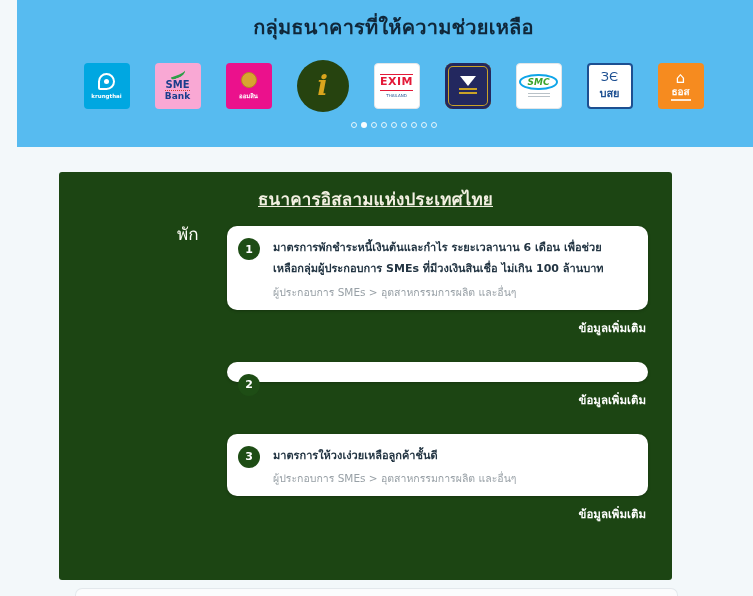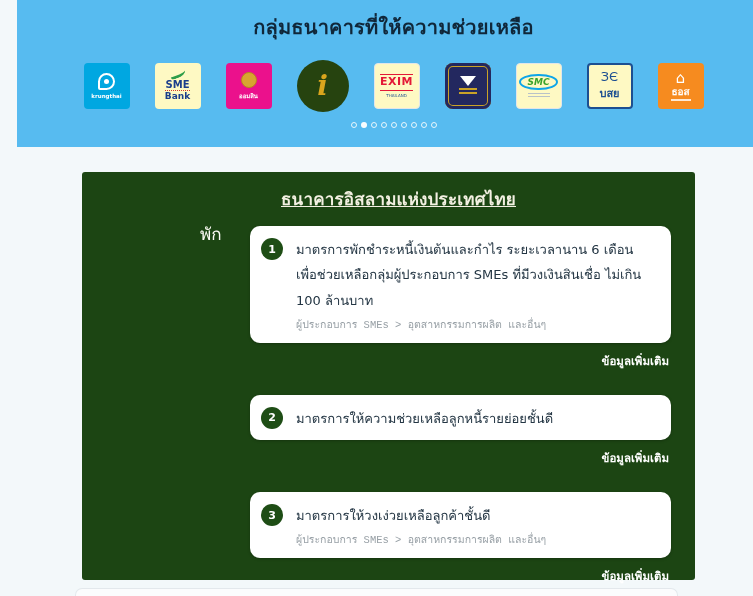--- a/index.html
+++ b/index.html
@@ -21,29 +21,29 @@
     letter-spacing: 0.2px;
   }
   .logos {
     margin-top: 17px;
     display: flex; justify-content: center; align-items: center; gap: 25px;
   }
   .tile {
     width: 46px; height: 46px; border-radius: 4px;
     display: flex; flex-direction: column; align-items: center; justify-content: center;
     overflow: hidden; flex: 0 0 auto; cursor: pointer;
-    background: #fef9c3;
+    background: #ffffff;
   }
   
   .tile.kt { background: #00a7e1; }
   .kt-bird { width: 17px; height: 17px; border: 2.5px solid #fff; border-radius: 50% 50% 50% 12%; position: relative; }
   .kt-bird::after { content: ""; position: absolute; left: 4px; top: 4px; width: 5px; height: 5px; background: #fff; border-radius: 50%; }
   .kt-label { color: #fff; font-size: 5.5px; margin-top: 3px; font-weight: bold; }
   
-  .tile.sme { background: #fef9c3; }
+  .tile.sme { background: #f9a8d4; }
   .sme-wave { width: 16px; height: 8px; border-bottom: 3px solid #2f9e49; border-radius: 0 0 70% 30%; transform: rotate(-18deg); margin-bottom: 1px; }
   .sme-l1 { color: #1b3e8c; font-weight: bold; font-size: 10px; line-height: 1.1; }
   .sme-l2 { color: #1b3e8c; font-weight: bold; font-size: 9px; line-height: 1.1; border-top: 1px dotted #d23b2e; padding-top: 1px; }
   
   .tile.gsb { background: #eb118c; }
   .gsb-emblem { width: 16px; height: 16px; border-radius: 50%; background: #d8a431; border: 1.5px solid #b8871f; }
   .gsb-label { color: #fff; font-size: 6px; font-weight: bold; margin-top: 3px; }
   
   .tile.ibank { background: transparent; width: 52px; height: 52px; }
   .ibank-circle {
@@ -72,21 +72,21 @@
   .ghb-house { color: #fff; font-size: 15px; line-height: 1; }
   .ghb-label { color: #fff; font-weight: bold; font-size: 10px; line-height: 1.2; }
   .ghb-sub { width: 20px; height: 2px; background: #fff; opacity: .8; margin-top: 1px; }
 
   .dots { margin-top: 10px; display: flex; justify-content: center; gap: 4px; }
   .dot { width: 6px; height: 6px; border-radius: 50%; border: 1px solid rgba(255,255,255,0.85); background: transparent; cursor: pointer; }
   .dot.active { background: rgba(255,255,255,0.95); }
 
   
   .panel {
-    position: absolute; top: 172px; left: 82px; width: 613px; height: 408px;
+    position: absolute; top: 172px; left: 59px; width: 613px; height: 408px;
     background: #1c4513; border-radius: 3px; color: #fff; padding-left: 20px;
   }
   .panel h2 {
     text-align: center; padding-top: 13px;
     font-size: 17px; font-weight: bold; color: #f3f0e2;
     text-decoration: underline; letter-spacing: 0.2px;
   }
   .side-label {
     position: absolute; left: 118px; top: 48px;
     font-size: 17px; font-weight: normal; color: #fdfdf6;
@@ -95,22 +95,22 @@
   .card {
     position: relative; background: #fff; border-radius: 10px;
     padding: 11px 16px 9px 46px; box-shadow: 0 1px 3px rgba(0,0,0,0.25);
   }
   .badge {
     position: absolute; left: 11px; top: 12px;
     width: 22px; height: 22px; border-radius: 50%; background: #1e4d15;
     color: #fff; font-size: 11px; font-weight: bold;
     display: flex; align-items: center; justify-content: center;
   }
-  .card-title { color: #233543; font-size: 13px; font-weight: normal; line-height: 1.95; }
-  .card-sub { color: #98a0a6; font-size: 10.5px; margin-top: 5px; line-height: 1.5; font-family: Liberation Mono, monospace; }
+  .card-title { color: #233543; font-size: 11px; font-weight: bold; line-height: 1.95; }
+  .card-sub { color: #98a0a6; font-size: 10.5px; margin-top: 5px; line-height: 1.5; }
   .more-info {
     text-align: right; font-size: 11.5px; font-weight: bold; color: #ffffff;
     margin: 9px 2px 25px 0; cursor: pointer;
   }
   .more-info:last-child { margin-bottom: 0; }
 
   
   .peek {
     position: absolute; top: 588px; left: 75px; width: 603px; height: 10px;
     background: #fbfcfd; border: 1px solid #e3e8ec; border-bottom: none;
@@ -185,21 +185,20 @@
   <div class="measures">
     <div class="card">
       <div class="badge">1</div>
       <div class="card-title">มาตรการพักชำระหนี้เงินต้นและกำไร ระยะเวลานาน 6 เดือน เพื่อช่วยเหลือกลุ่มผู้ประกอบการ SMEs ที่มีวงเงินสินเชื่อ ไม่เกิน 100 ล้านบาท</div>
       <div class="card-sub">ผู้ประกอบการ SMEs &gt; อุตสาหกรรมการผลิต และอื่นๆ</div>
     </div>
     <div class="more-info">ข้อมูลเพิ่มเติม</div>
 
     <div class="card">
       <div class="badge">2</div>
-      <div class="card-title">มาตรการให้ความช่วยเหลือลูกหนี้รายย่อยชั้นดี</div>
     </div>
     <div class="more-info">ข้อมูลเพิ่มเติม</div>
 
     <div class="card">
       <div class="badge">3</div>
       <div class="card-title">มาตรการให้วงเง่วยเหลือลูกค้าชั้นดี</div>
       <div class="card-sub">ผู้ประกอบการ SMEs &gt; อุตสาหกรรมการผลิต และอื่นๆ</div>
     </div>
     <div class="more-info">ข้อมูลเพิ่มเติม</div>
   </div>

